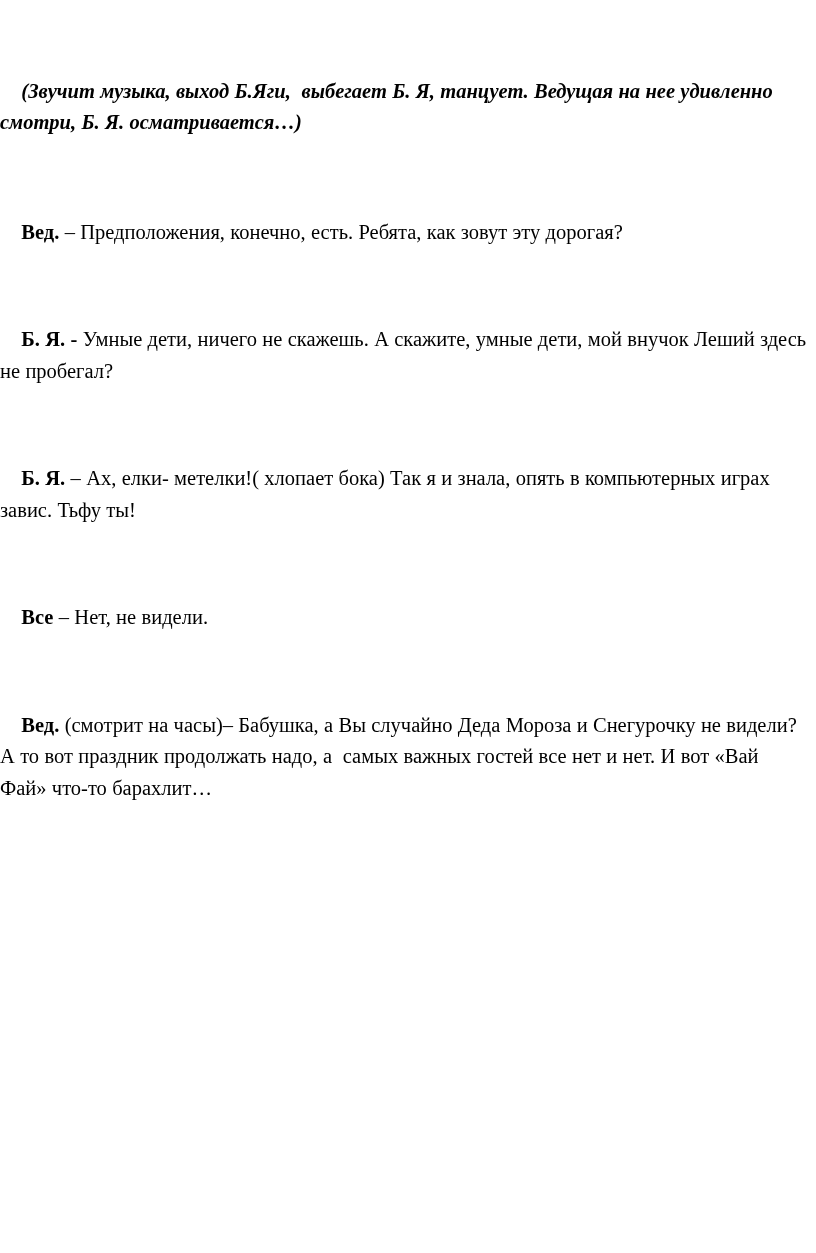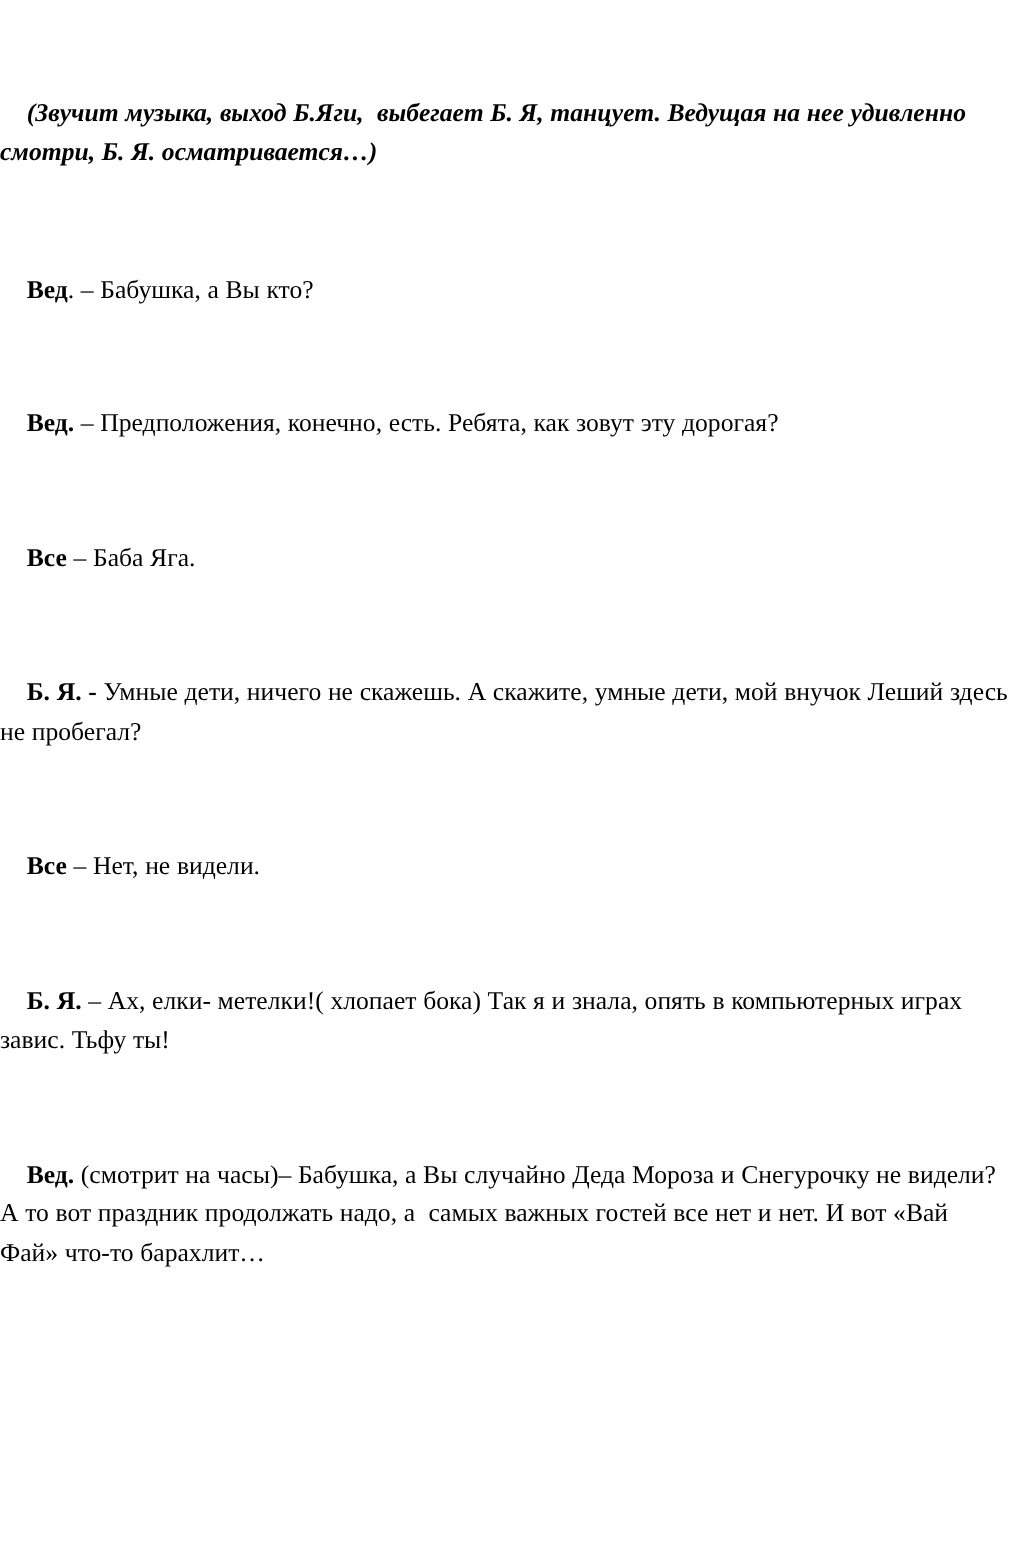--- a/index.html
+++ b/index.html
@@ -51,42 +51,36 @@
 </head>
 <body>
 
 <div class="page">
 
   <p class="para opening">
     <span class="stage">(Звучит музыка, выход Б.Яги,  выбегает Б. Я, танцует. Ведущая на нее удивленно смотри, Б. Я. осматривается…)</span>
   </p>
 
 
-  <p class="para">
-    <span class="speaker">Вед</span><span class="line-body">. – Бабушка, а Вы кто?</span>
-  </p>
 
 
   <p class="para">
     <span class="speaker">Вед.</span><span class="line-body"> – Предположения, конечно, есть. Ребята, как зовут эту дорогая?</span>
   </p>
 
-  <p class="para">
-    <span class="speaker">Все</span><span class="line-body"> – Баба Яга.</span>
-  </p>
 
   <p class="para">
     <span class="speaker">Б. Я. -</span><span class="line-body"> Умные дети, ничего не скажешь. А скажите, умные дети, мой внучок Леший здесь не пробегал?</span>
   </p>
 
   <p class="para">
-    <span class="speaker">Все</span><span class="line-body"> – Нет, не видели.</span>
+    <span class="speaker">Б. Я.</span><span class="line-body"> – Ах, елки- метелки!( хлопает бока) Так я и знала, опять в компьютерных играх завис. Тьфу ты!</span>
   </p>
 
   <p class="para">
-    <span class="speaker">Б. Я.</span><span class="line-body"> – Ах, елки- метелки!( хлопает бока) Так я и знала, опять в компьютерных играх завис. Тьфу ты!</span>
+    <span class="speaker">Все</span><span class="line-body"> – Нет, не видели.</span>
   </p>
 
   <p class="para">
     <span class="speaker">Вед.</span><span class="line-body"> (смотрит на часы)– Бабушка, а Вы случайно Деда Мороза и Снегурочку не видели? А то вот праздник продолжать надо, а  самых важных гостей все нет и нет. И вот «Вай Фай» что-то барахлит…</span>
   </p>
 
 </div>
 
 </body></html>

